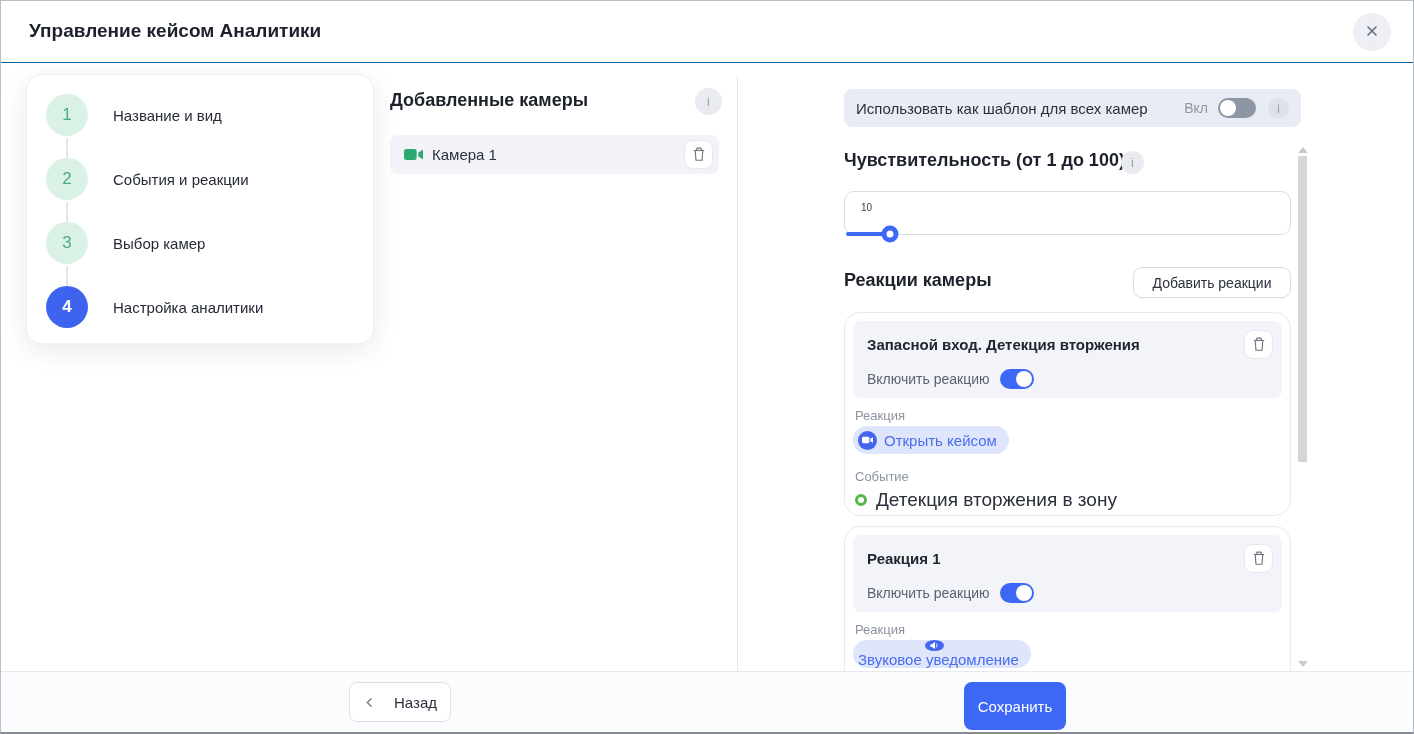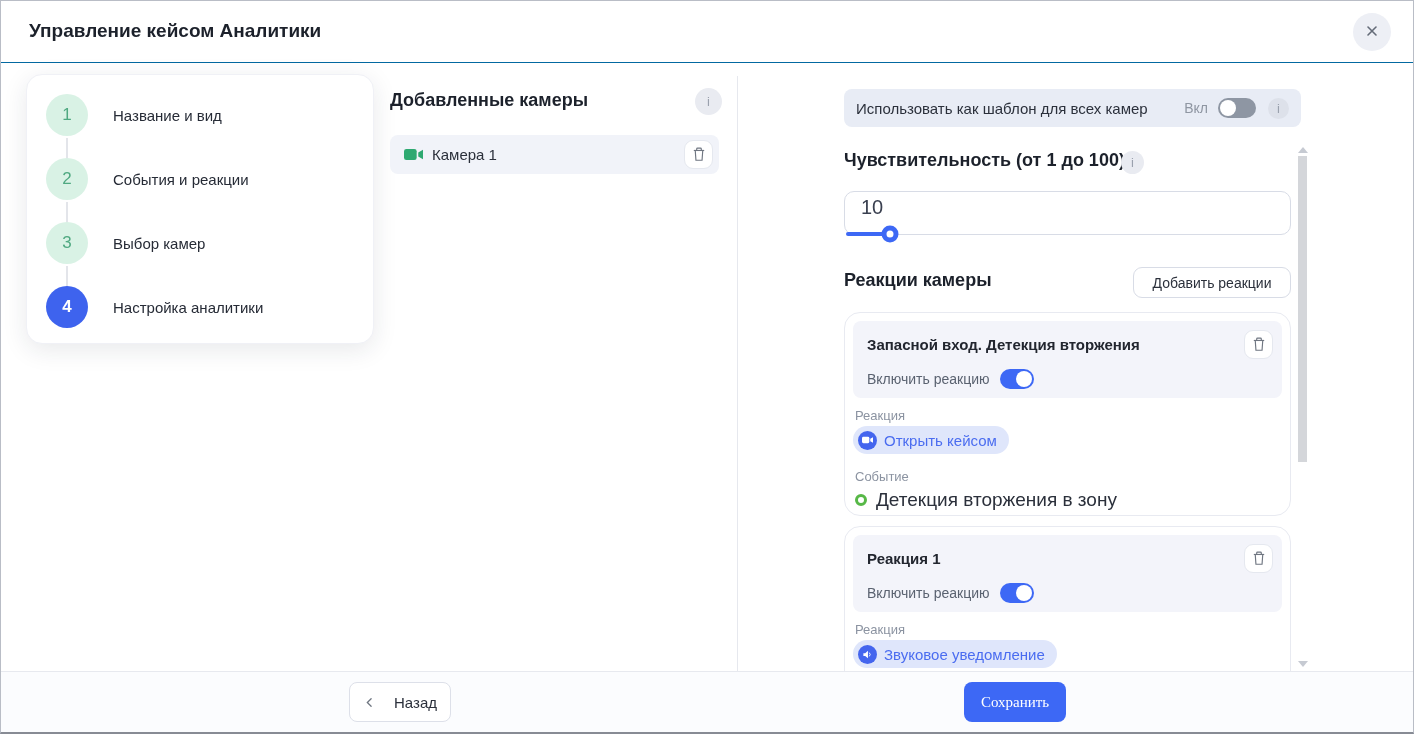--- a/index.html
+++ b/index.html
@@ -44,21 +44,21 @@
   .toggle { position:relative; width:38px; height:20px; border-radius:10px; cursor:pointer; border:none; }
   .toggle.off { background:#8e96a3; }
   .toggle.on  { background:#3d68f5; }
   .toggle .knob { position:absolute; top:2px; width:16px; height:16px; border-radius:50%; background:#fff; }
   .toggle.off .knob { left:2px; }
   .toggle.on  .knob { right:2px; }
   .tpl-info { width:21px; height:21px; margin-left:12px; background:#dde1ea; }
   .sect-heading { position:absolute; font-size:18px; font-weight:700; color:#1c212b; }
   .sens-info { position:absolute; left:1120px; top:150px; width:23px; height:23px; }
   .sens-input { position:absolute; left:843px; top:190px; width:447px; height:44px; background:#fff;
-    border:1px solid #d8dce6; border-radius:10px; font-family:inherit; font-size:20px; color:#3a4050;
+    border:1px solid #d8dce6; border-radius:10px; font-family:inherit; font-size:10px; color:#3a4050;
     padding:0 0 12px 16px; }
   .slider-track { position:absolute; left:845px; top:231px; width:443px; height:4px; }
   .slider-fill { position:absolute; left:0; top:0; height:4px; background:#3d68f5; border-radius:2px; }
   .slider-handle { position:absolute; top:2px; width:17px; height:17px; border-radius:50%;
     background:#fff; border:5px solid #3d68f5; transform:translate(-50%,-50%); cursor:pointer; }
   .add-btn { position:absolute; left:1132px; top:266px; width:158px; height:31px; background:#fff;
     border:1px solid #d8dce6; border-radius:9px; font-family:inherit; font-size:14px; color:#2b303b; cursor:pointer; }
   .rcard { position:absolute; left:843px; width:447px; background:#fff; border:1px solid #e8eaf1; border-radius:16px; }
   .rcard-head { position:absolute; left:8px; top:8px; width:429px; height:77px; background:#f3f4fa; border-radius:8px; }
   .rcard-title { position:absolute; left:14px; top:15px; font-size:15px; font-weight:700; color:#22262f; }
@@ -79,22 +79,22 @@
   .sbar { position:absolute; left:1296px; top:144px; width:11px; height:524px; }
   .sbar .arrow { position:absolute; left:1px; width:0; height:0; border-left:5px solid transparent; border-right:5px solid transparent; }
   .sbar .up { top:2px; border-bottom:6px solid #c6cad2; }
   .sbar .down { bottom:2px; border-top:6px solid #c6cad2; }
   .sbar .thumb { position:absolute; left:1px; top:11px; width:9px; height:306px; background:#d4d6da; cursor:pointer; }
   
   .ftr { position:absolute; left:0; bottom:0; width:100%; height:61px; background:#fbfcfe; border-top:1px solid #e7e9ef; }
   .back-btn { position:absolute; left:348px; top:10px; width:102px; height:40px; background:#fff;
     border:1px solid #dde0e9; border-radius:8px; display:flex; align-items:center; justify-content:center;
     gap:18px; font-family:inherit; font-size:15px; color:#2b303b; cursor:pointer; }
-  .save-btn { position:absolute; left:963px; top:10px; width:102px; height:40px; background:#3d68f5;
-    border:none; border-radius:8px; font-family:Liberation Serif, serif; font-size:15px; color:#fff; cursor:pointer; }
+  .save-btn { position:absolute; left:963px; top:10px; width:102px; height:48px; background:#3d68f5;
+    border:none; border-radius:8px; font-family:Liberation Sans, sans-serif; font-size:15px; color:#fff; cursor:pointer; }
 </style>
 </head>
 <body>
 
 <div class="modal">
 
   <div class="hdr">
     <div class="hdr-title">Управление кейсом Аналитики</div>
     <button class="close-btn">
       <span>
@@ -221,21 +221,21 @@
           </span>
         </button>
         <div class="rcard-toggle-row">
           <span class="rcard-toggle-label">Включить реакцию</span>
           <button class="toggle on" style="width:34px;">
               <span class="knob"></span>
             </button>
         </div>
       </div>
       <div class="small-label" style="top:95px;">Реакция</div>
-      <div class="chip" style="top:113px;">
+      <div class="chip" style="top:113px;flex-direction:column;">
         <span class="chip-ico">
           <svg width="11" height="11" viewBox="0 0 24 24">
               <path d="M3 9v6h4l6 5V4L7 9H3z" fill="#fff"></path>
               <path d="M16.5 8.5a5 5 0 0 1 0 7" stroke="#fff" stroke-width="2" fill="none" stroke-linecap="round"></path>
             </svg>
         </span>
         <span class="chip-text">Звуковое уведомление</span>
       </div>
     </div>
   </div>

